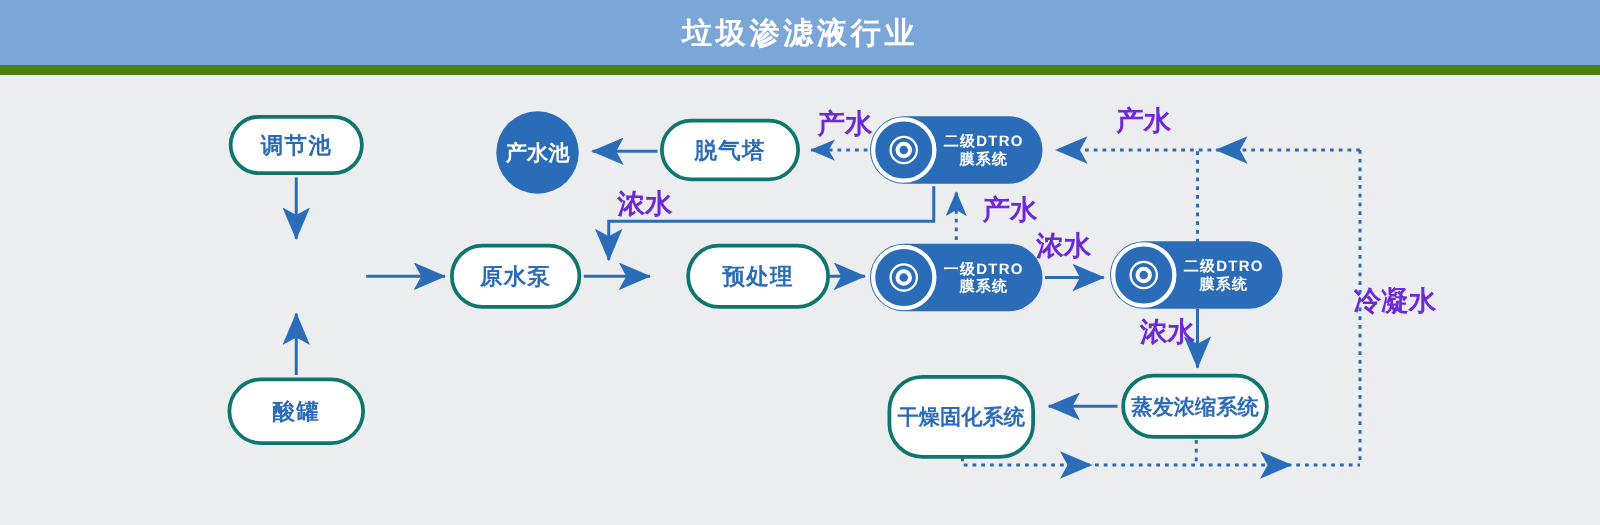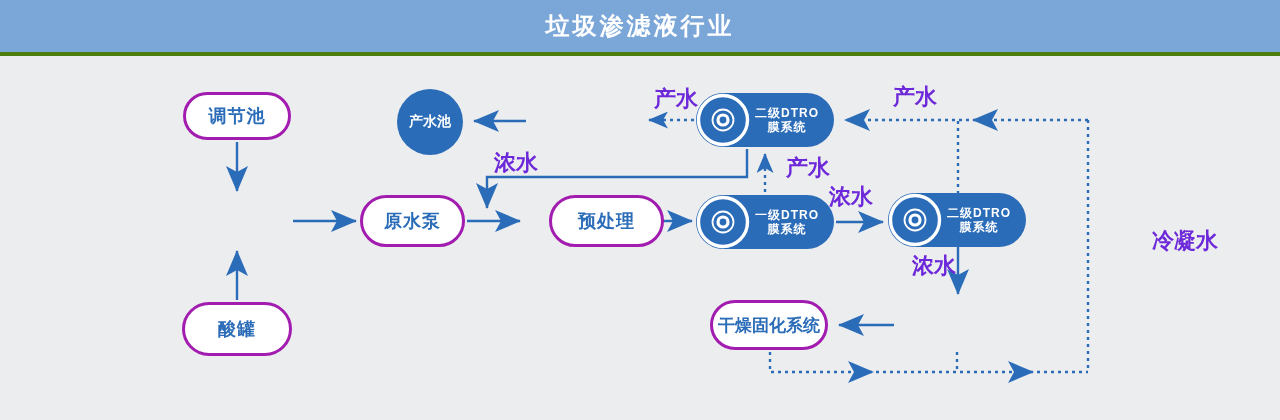--- a/index.html
+++ b/index.html
@@ -6,42 +6,42 @@
   .stage{
     position:relative;
     width:1280px;height:420px;
     background:#ecedef;
     font-family:"Liberation Sans","DejaVu Sans",sans-serif;
     overflow:hidden;
   }
   .header{
     position:absolute;left:0;top:0;width:100%;height:52px;
     background:#7ba6d8;
-    border-bottom:4px solid #4d7c0f;
+    border-bottom:8px solid #4d7c0f;
     display:flex;align-items:center;justify-content:center;
   }
   .header-title{
     color:#ffffff;font-size:24px;font-weight:bold;letter-spacing:3px;
   }
   .wires{position:absolute;left:0;top:0;}
   .node{
     position:absolute;box-sizing:border-box;
     display:flex;align-items:center;justify-content:center;
     font-weight:bold;color:#2b6cb8;font-size:18px;
     letter-spacing:1px;white-space:nowrap;
   }
   .outline{
-    background:#ffffff;border:3px solid #a21caf;border-radius:28px;
+    background:#ffffff;border:3px solid #0f766e;border-radius:28px;
   }
   .solid{
     background:#2b6cb8;color:#ffffff;border-radius:28px;
   }
   .pool{
     background:#2b6cb8;color:#ffffff;border-radius:50%;
-    font-size:14px;letter-spacing:0;justify-content:center;
+    font-size:17px;letter-spacing:0;justify-content:center;
   }
   .dtro{justify-content:flex-start;}
   .disc{position:absolute;left:-1px;top:-1px;}
   .dtro-text{
     position:absolute;left:50px;right:6px;
     text-align:center;font-size:12px;line-height:1.2;letter-spacing:1px;
   }
   .flow-label{
     position:absolute;font-weight:bold;color:#6d28d9;font-size:22px;
     white-space:nowrap;transform:translate(-50%,-50%);
@@ -123,25 +123,31 @@
   </div>
 
   <div class="node outline" style="left:182px;top:302px;width:110px;height:54px;">
     <span>酸罐</span>
   </div>
 
   <div class="node outline" style="left:549px;top:195px;width:115px;height:52px;">
     <span>预处理</span>
   </div>
 
+  <div class="node outline" style="left:528px;top:95px;width:112px;height:50px;">
+    <span>脱气塔</span>
+  </div>
 
-  <div class="node outline small-node-text" style="left:710px;top:300px;width:118px;height:50px;">
+  <div class="node outline small-node-text" style="left:710px;top:300px;width:118px;height:67px;">
     <span>干燥固化系统</span>
   </div>
 
+  <div class="node outline small-node-text" style="left:897px;top:299px;width:118px;height:52px;">
+    <span>蒸发浓缩系统</span>
+  </div>
 
   <div class="node pool" style="left:397px;top:89px;width:66px;height:66px;">
     <span>产水池</span>
   </div>
 
   <div class="node solid dtro" style="left:696px;top:93px;width:138px;height:54px;">
     <svg class="disc" width="56" height="56">
       <circle cx="28" cy="28" r="24.5" fill="#2b6cb8" stroke="#ffffff" stroke-width="3.4"></circle>
       <circle cx="28" cy="28" r="10.5" fill="none" stroke="#ffffff" stroke-width="1.8"></circle>
       <circle cx="28" cy="28" r="5" fill="none" stroke="#ffffff" stroke-width="3.2"></circle>
@@ -175,15 +181,15 @@
       <div>膜系统</div>
     </div>
   </div>
 
   <div class="flow-label" style="left:676px;top:99px;">产水</div>
   <div class="flow-label" style="left:915px;top:97px;">产水</div>
   <div class="flow-label" style="left:808px;top:168px;">产水</div>
   <div class="flow-label" style="left:516px;top:163px;">浓水</div>
   <div class="flow-label" style="left:851px;top:197px;">浓水</div>
   <div class="flow-label" style="left:934px;top:266px;">浓水</div>
-  <div class="flow-label" style="left:1185px;top:241px;">冷凝水</div>
+  <div class="flow-label" style="left:1116px;top:241px;">冷凝水</div>
 
 </div>
 
 </body></html>

